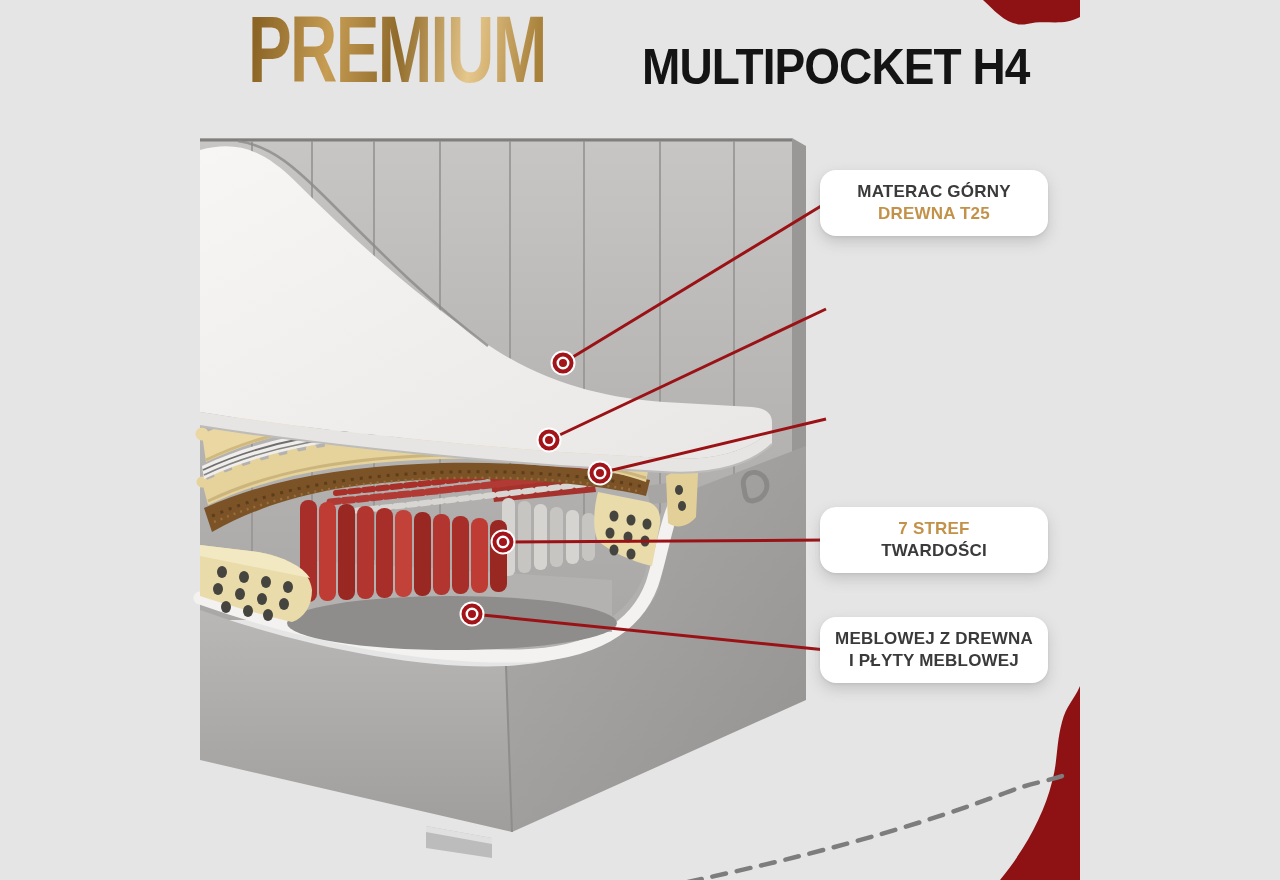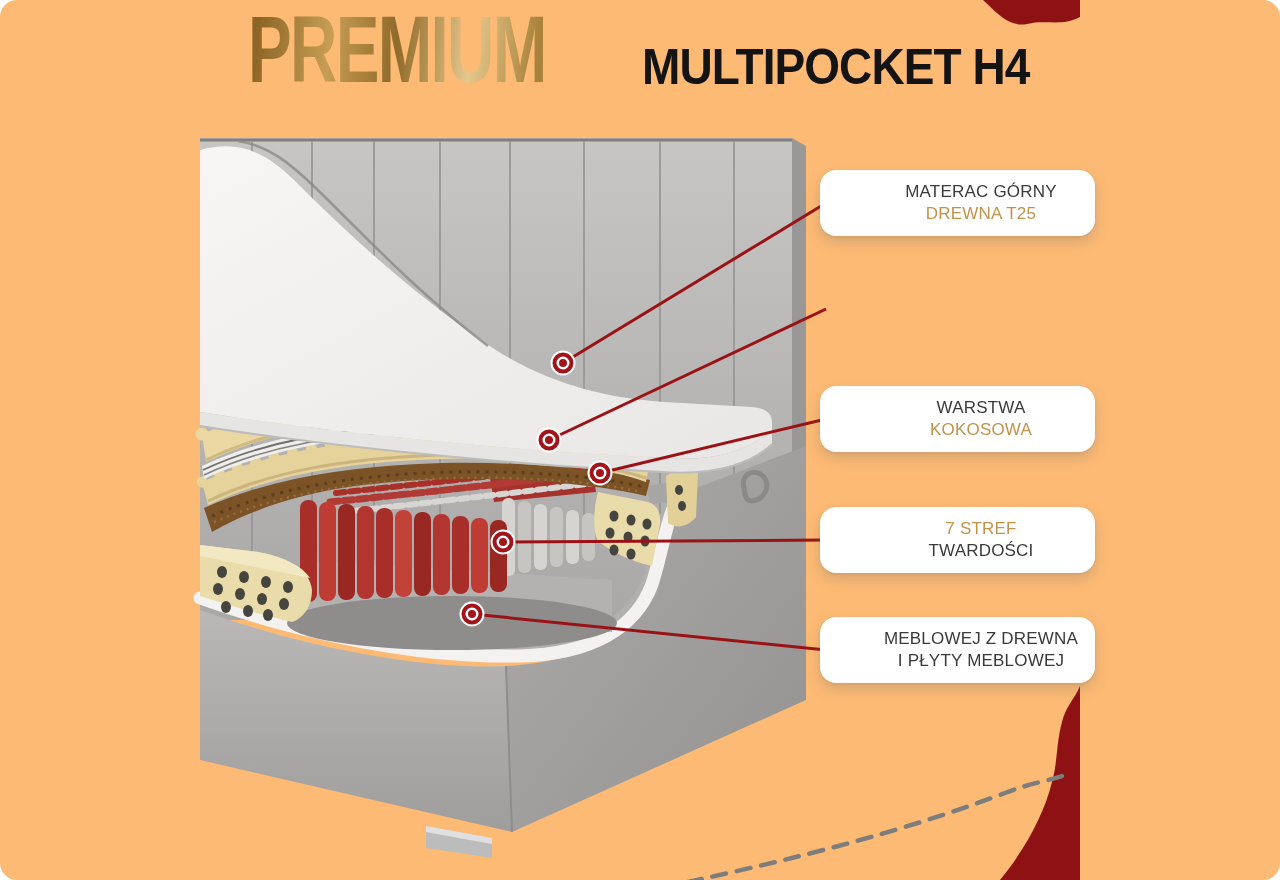--- a/index.html
+++ b/index.html
@@ -1,40 +1,39 @@
 <!DOCTYPE html>
 <html><head>
 <meta charset="utf-8">
 <style>
   html,body{margin:0;padding:0;background:#ffffff;}
   .canvas{
-    position:relative;width:1280px;height:880px;overflow:hidden;background:#fdba74;
+    position:relative;width:1280px;height:880px;overflow:hidden;background:#e5e5e5;
     font-family:"Liberation Sans","DejaVu Sans",sans-serif;
-    border-radius:17px;
   }
   .bed-svg{position:absolute;left:0;top:0;width:1280px;height:880px;}
   
   .title-row{position:absolute;left:0;top:0;width:1280px;height:96px;}
   .brand{
     position:absolute;left:248px;bottom:0;font-size:78px;font-weight:bold;line-height:1;
     letter-spacing:-2px;transform:scale(.84,1.2);transform-origin:left bottom;
     background:linear-gradient(100deg,#8c6526 4%,#c79d54 28%,#8f6a2a 50%,#e6c78c 74%,#a8813a 96%);
     -webkit-background-clip:text;background-clip:text;color:transparent;white-space:nowrap;
   }
   .model{
     position:absolute;left:642px;bottom:4px;font-size:50px;font-weight:bold;line-height:1;
     letter-spacing:-1px;transform:scaleX(.92);transform-origin:left bottom;color:#141414;white-space:nowrap;
   }
   
   .callout{
     position:absolute;left:820px;width:228px;height:66px;background:#ffffff;border-radius:16px;
     box-shadow:0 6px 14px rgba(110,110,110,.28),0 1px 3px rgba(0,0,0,.08);
     display:flex;flex-direction:column;align-items:center;justify-content:center;
-    font-size:17px;font-weight:normal;line-height:22px;color:#3a3a3a;text-align:center;
-    letter-spacing:.2px;z-index:3;padding-left:47px;
+    font-size:17px;font-weight:bold;line-height:22px;color:#3a3a3a;text-align:center;
+    letter-spacing:.2px;z-index:3;
   }
   .callout .gold{color:#c3924a;}
   .cb1{top:170px;} .cb2{top:276px;} .cb3{top:386px;} .cb4{top:507px;} .cb5{top:617px;}
 </style>
 </head>
 <body>
 
 <div class="canvas">
 
   <svg class="bed-svg" viewBox="0 0 1280 880" aria-hidden="true">
@@ -223,24 +222,20 @@
 
   <div class="title-row">
     <span class="brand">PREMIUM</span>
     <span class="model">MULTIPOCKET H4</span>
   </div>
 
   <div class="callout cb1">
     <span>MATERAC GÓRNY</span>
     <span class="gold">DREWNA T25</span>
   </div>
-  <div class="callout cb3">
-    <span>WARSTWA</span>
-    <span class="gold">KOKOSOWA</span>
-  </div>
   <div class="callout cb4">
     <span class="gold">7 STREF</span>
     <span>TWARDOŚCI</span>
   </div>
   <div class="callout cb5">
     <span>MEBLOWEJ Z DREWNA</span>
     <span>I PŁYTY MEBLOWEJ</span>
   </div>
 
 </div>

